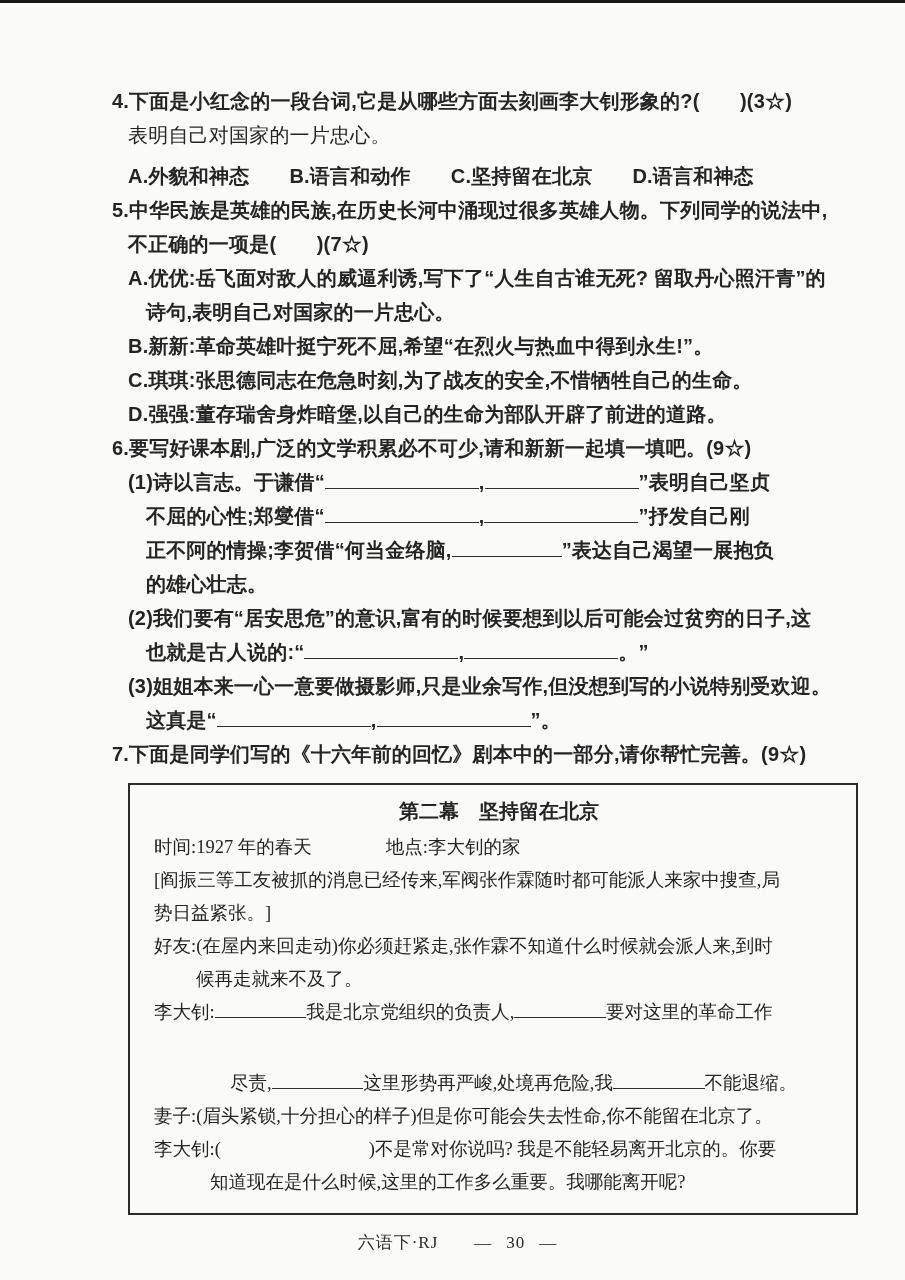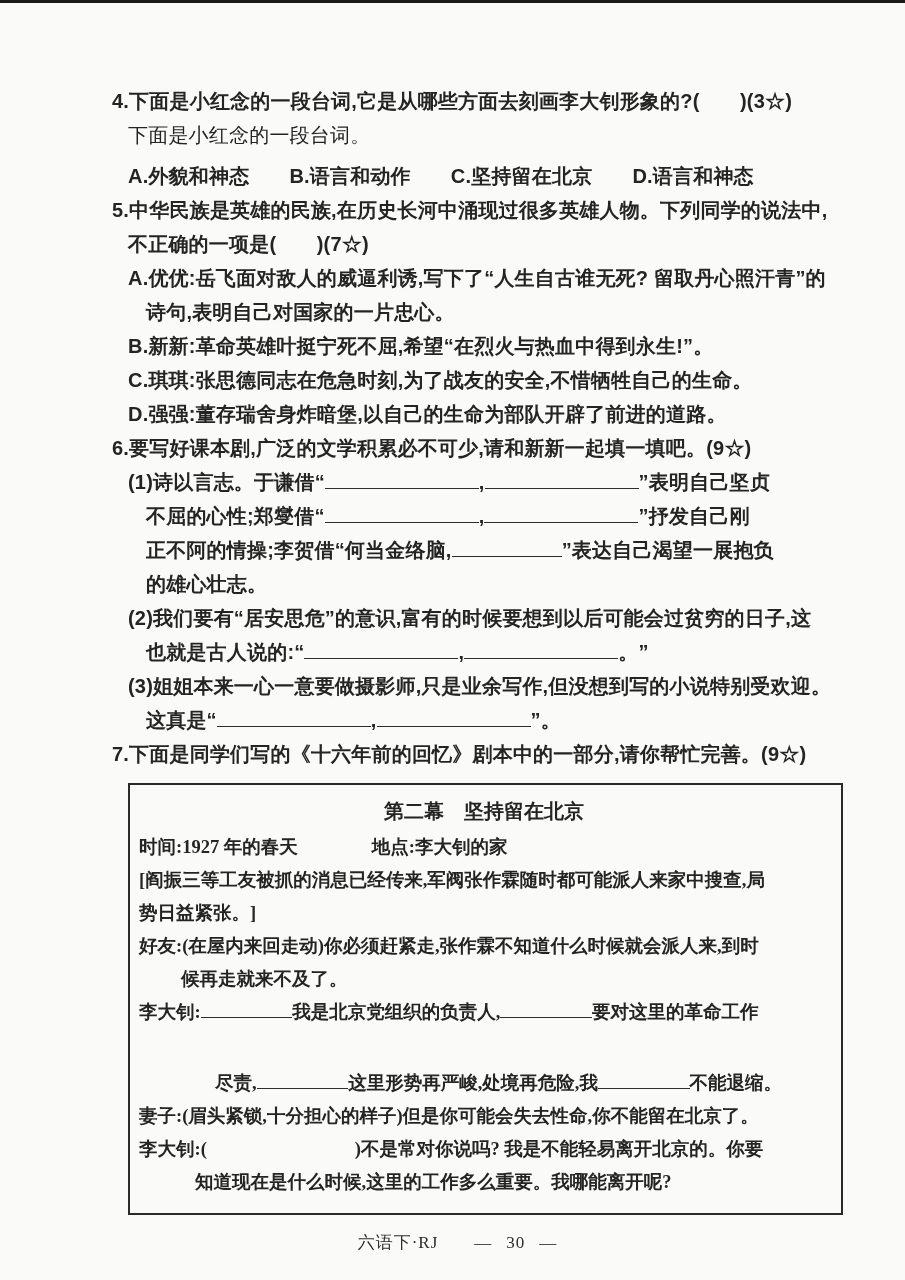--- a/index.html
+++ b/index.html
@@ -22,26 +22,26 @@
   .blank{
     display:inline-block;
     border-bottom:1.6px solid #2d2d2d;
     height:0.85em;
     vertical-align:baseline;
   }
   .scriptbox{
     margin-left:16px;margin-top:12px;
     width:690px;
     border:2px solid #2a2a2a;
-    padding:6px 12px 14px 9px;
+    padding:6px 12px 14px 24px;
     background:transparent;
   }
   .bline{
     font-size:18.5px;line-height:33px;white-space:nowrap;
-    font-family:"Liberation Serif",serif;font-weight:700;letter-spacing:0;
+    font-family:"Liberation Serif",serif;font-weight:400;letter-spacing:0;
   }
   .btitle{
     text-align:center;font-weight:700;font-size:20px;line-height:40px;
     font-family:"Liberation Sans",sans-serif;white-space:nowrap;
   }
   .bi1{padding-left:42px;}
   .bi2{padding-left:76px;margin-top:38px;}
   .bi3{padding-left:56px;}
   .footer{
     margin-top:16px;text-align:center;
@@ -51,21 +51,21 @@
   .fbook{margin-right:22px;}
 </style>
 </head>
 <body>
 
 <div class="top-edge"></div>
 
 <div class="content">
 
   <div class="line">4.下面是小红念的一段台词,它是从哪些方面去刻画李大钊形象的?(　　)(3☆)</div>
-  <div class="line kai c1">下面是小红念的一段台词。</div>
+  <div class="line kai c1">表明自己对国家的一片忠心。</div>
   <div class="line options-row">
     <span>A.外貌和神态</span>
     <span>B.语言和动作</span>
     <span>C.坚持留在北京</span>
     <span>D.语言和神态</span>
   </div>
 
   <div class="line">5.中华民族是英雄的民族,在历史长河中涌现过很多英雄人物。下列同学的说法中,</div>
   <div class="line c1">不正确的一项是(　　)(7☆)</div>
   <div class="line c1">A.优优:岳飞面对敌人的威逼利诱,写下了“人生自古谁无死? 留取丹心照汗青”的</div>

